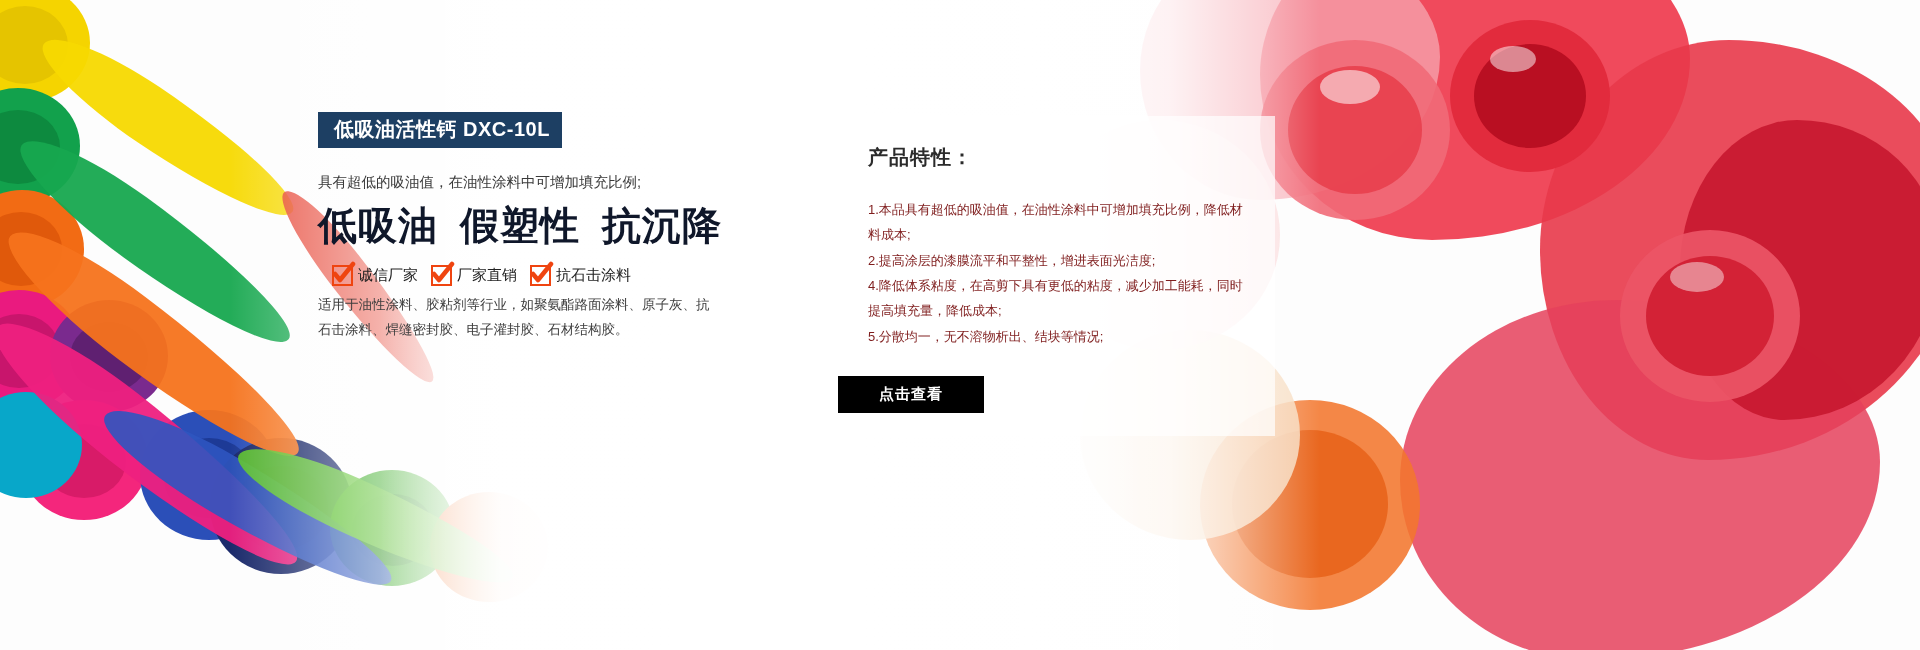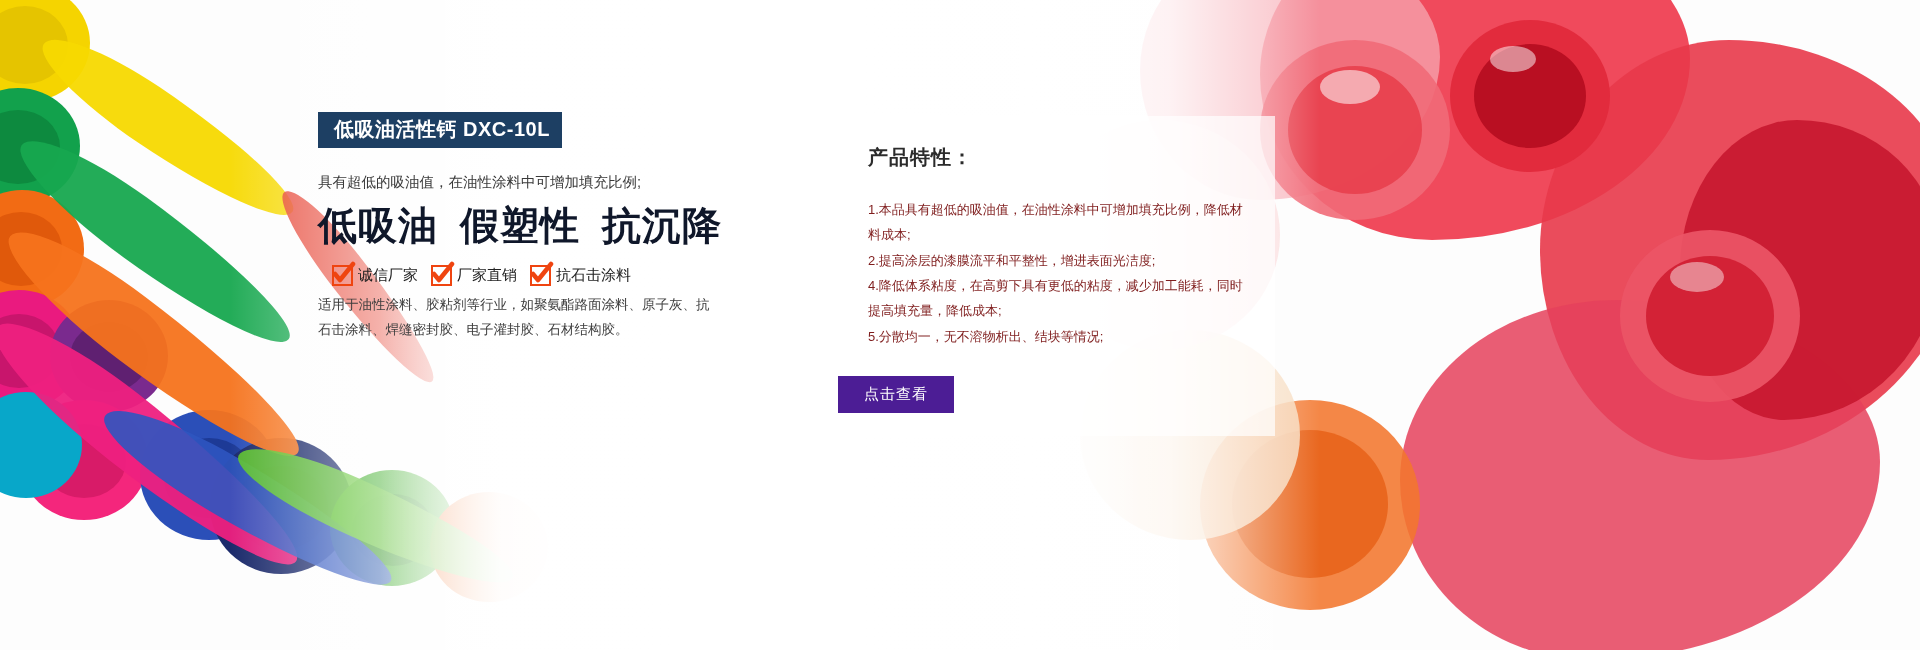--- a/index.html
+++ b/index.html
@@ -68,22 +68,22 @@
     position:absolute;left:832px;top:116px;width:443px;height:320px;
     background:rgba(255,255,255,.70);
     z-index:40;
   }
   .panel-inner{position:absolute;left:36px;top:28px;right:26px;}
   .panel-title{font-size:20px;font-weight:bold;color:#2b2b2b;letter-spacing:1px;}
   .panel-list{margin-top:26px;font-size:13px;color:#7f1d1d;line-height:1.95;}
   .panel-list div{white-space:normal;}
   .cta{
     position:absolute;left:838px;top:376px;z-index:45;
-    background:#4c1d95;color:#ffffff;font-size:15px;font-weight:normal;
-    padding:9px 26px;letter-spacing:1px;border:0;cursor:pointer;
+    background:#000000;color:#ffffff;font-size:15px;font-weight:bold;
+    padding:9px 41px;letter-spacing:1px;border:0;cursor:pointer;
     font-family:"Liberation Sans","DejaVu Sans",sans-serif;
   }
 </style>
 </head>
 <body>
 
 <div class="banner">
 
   <div class="paint-left">
 

